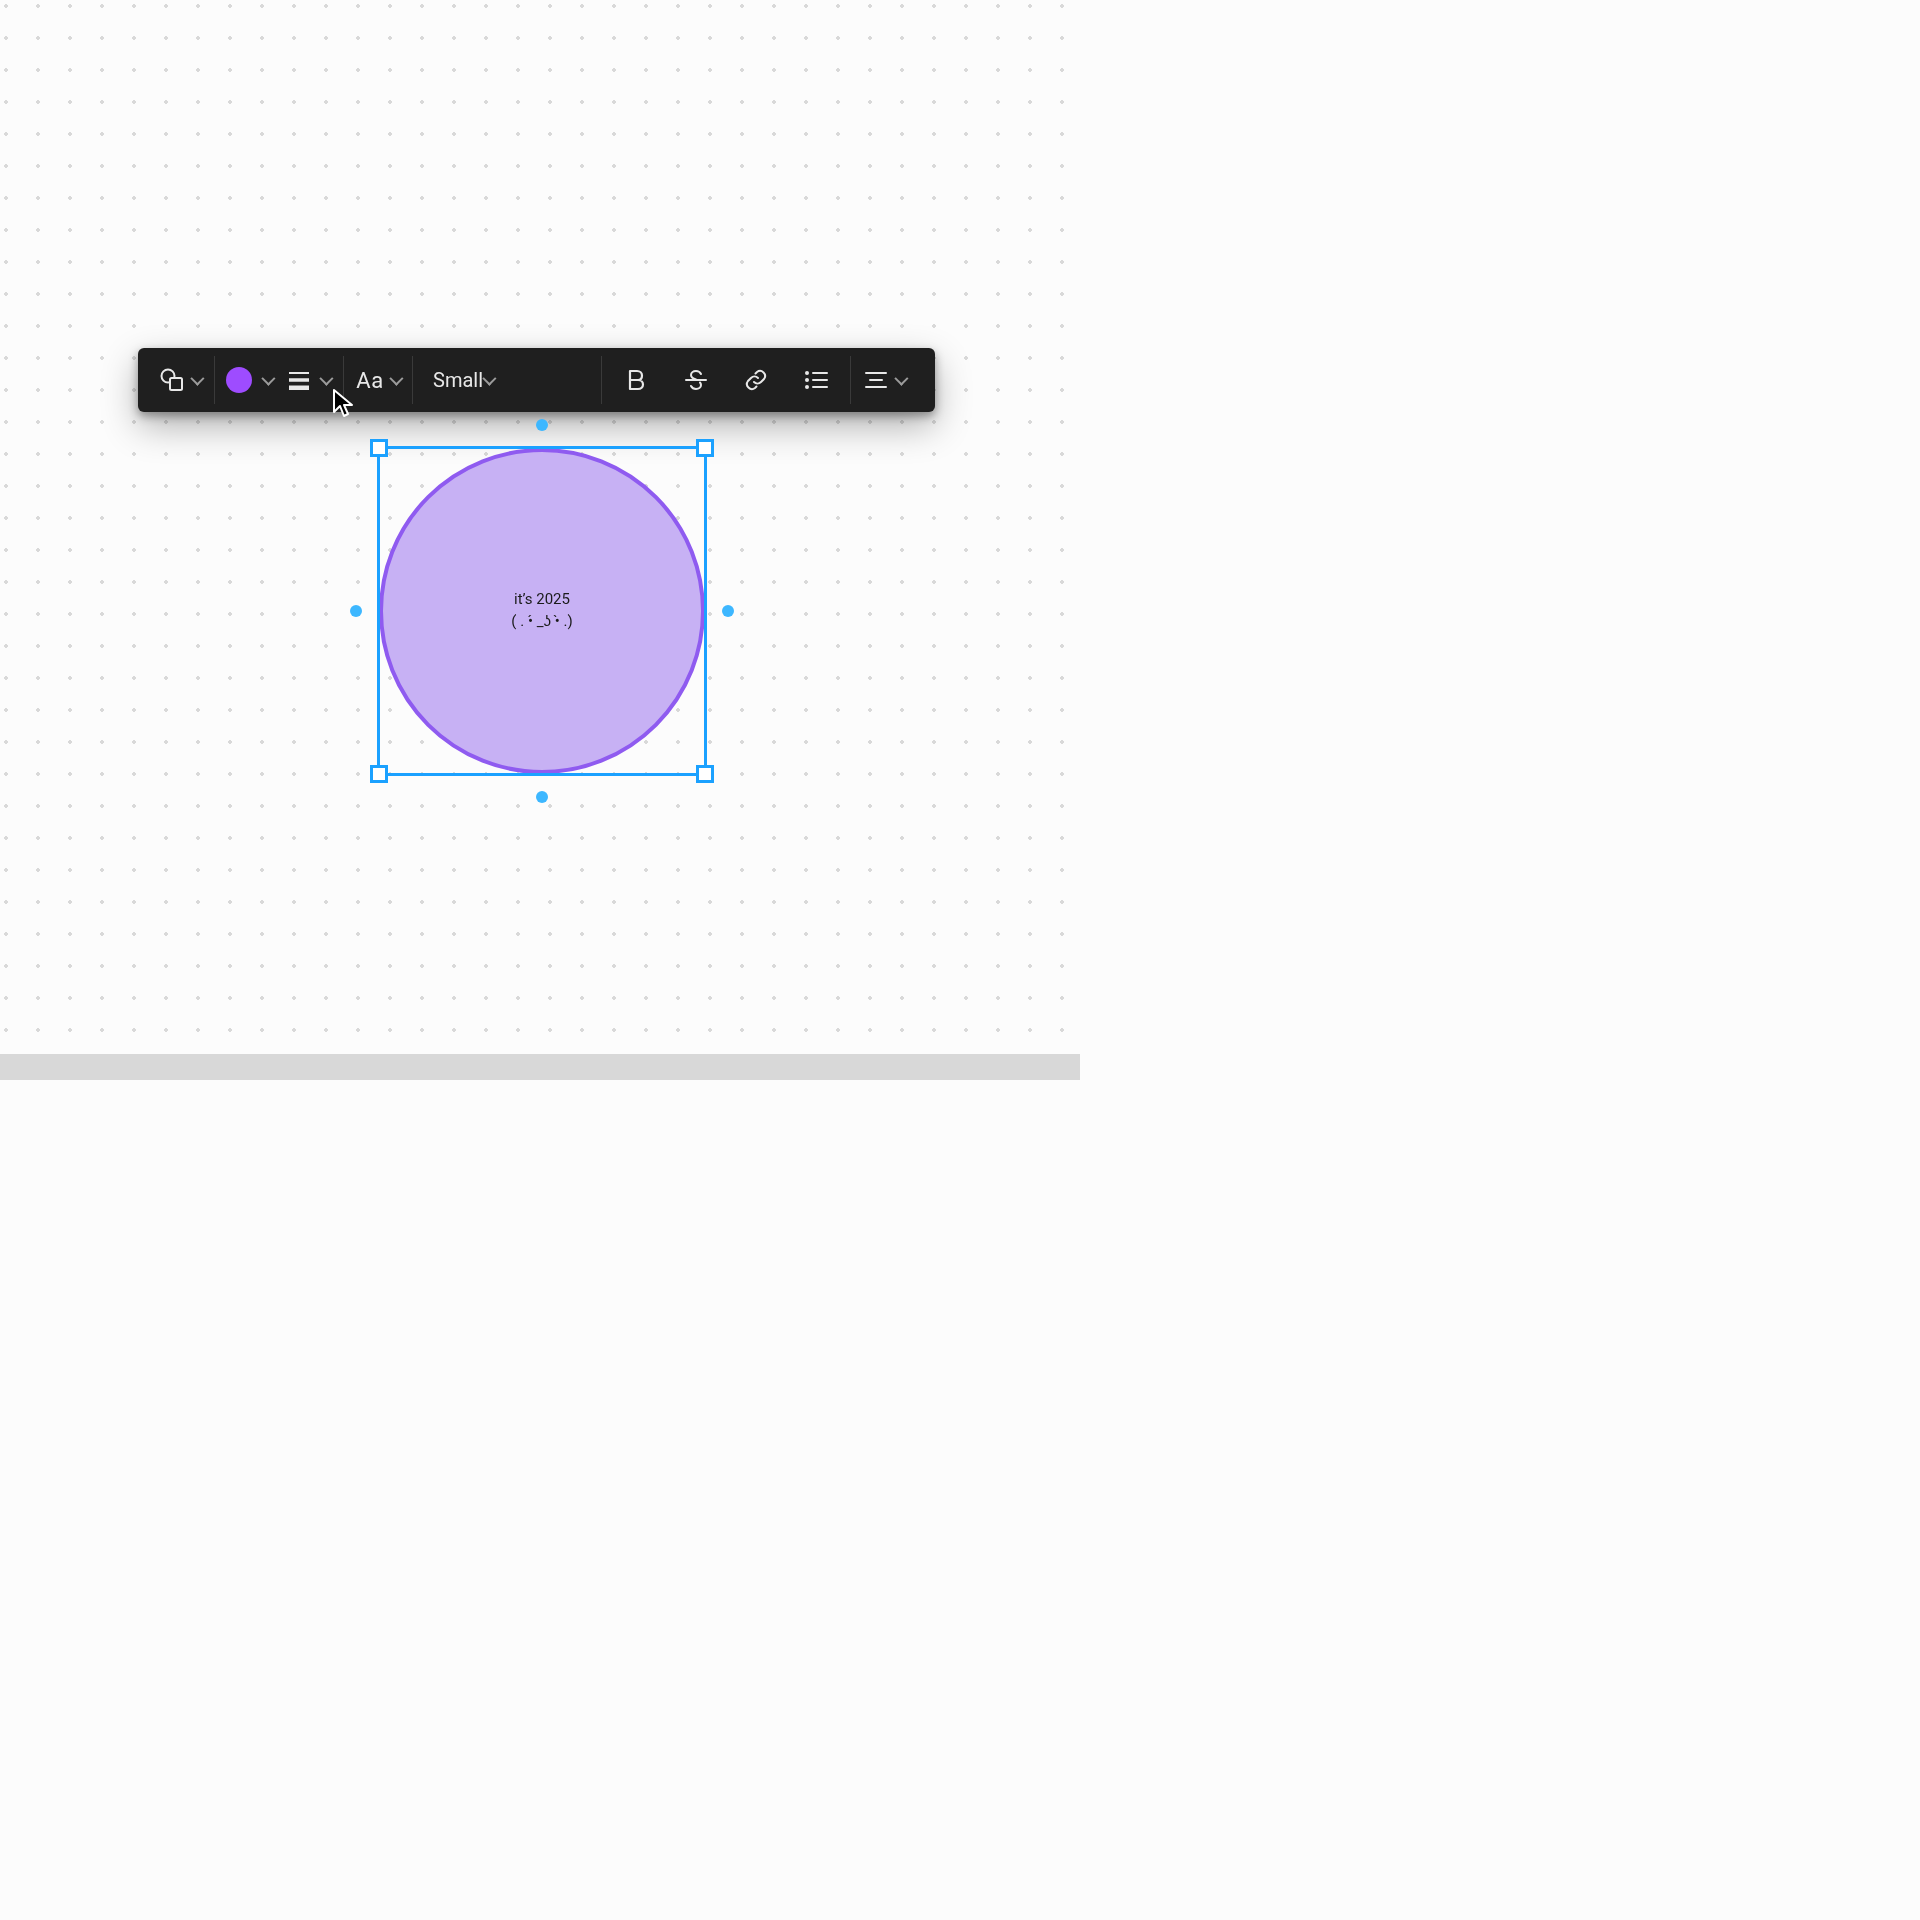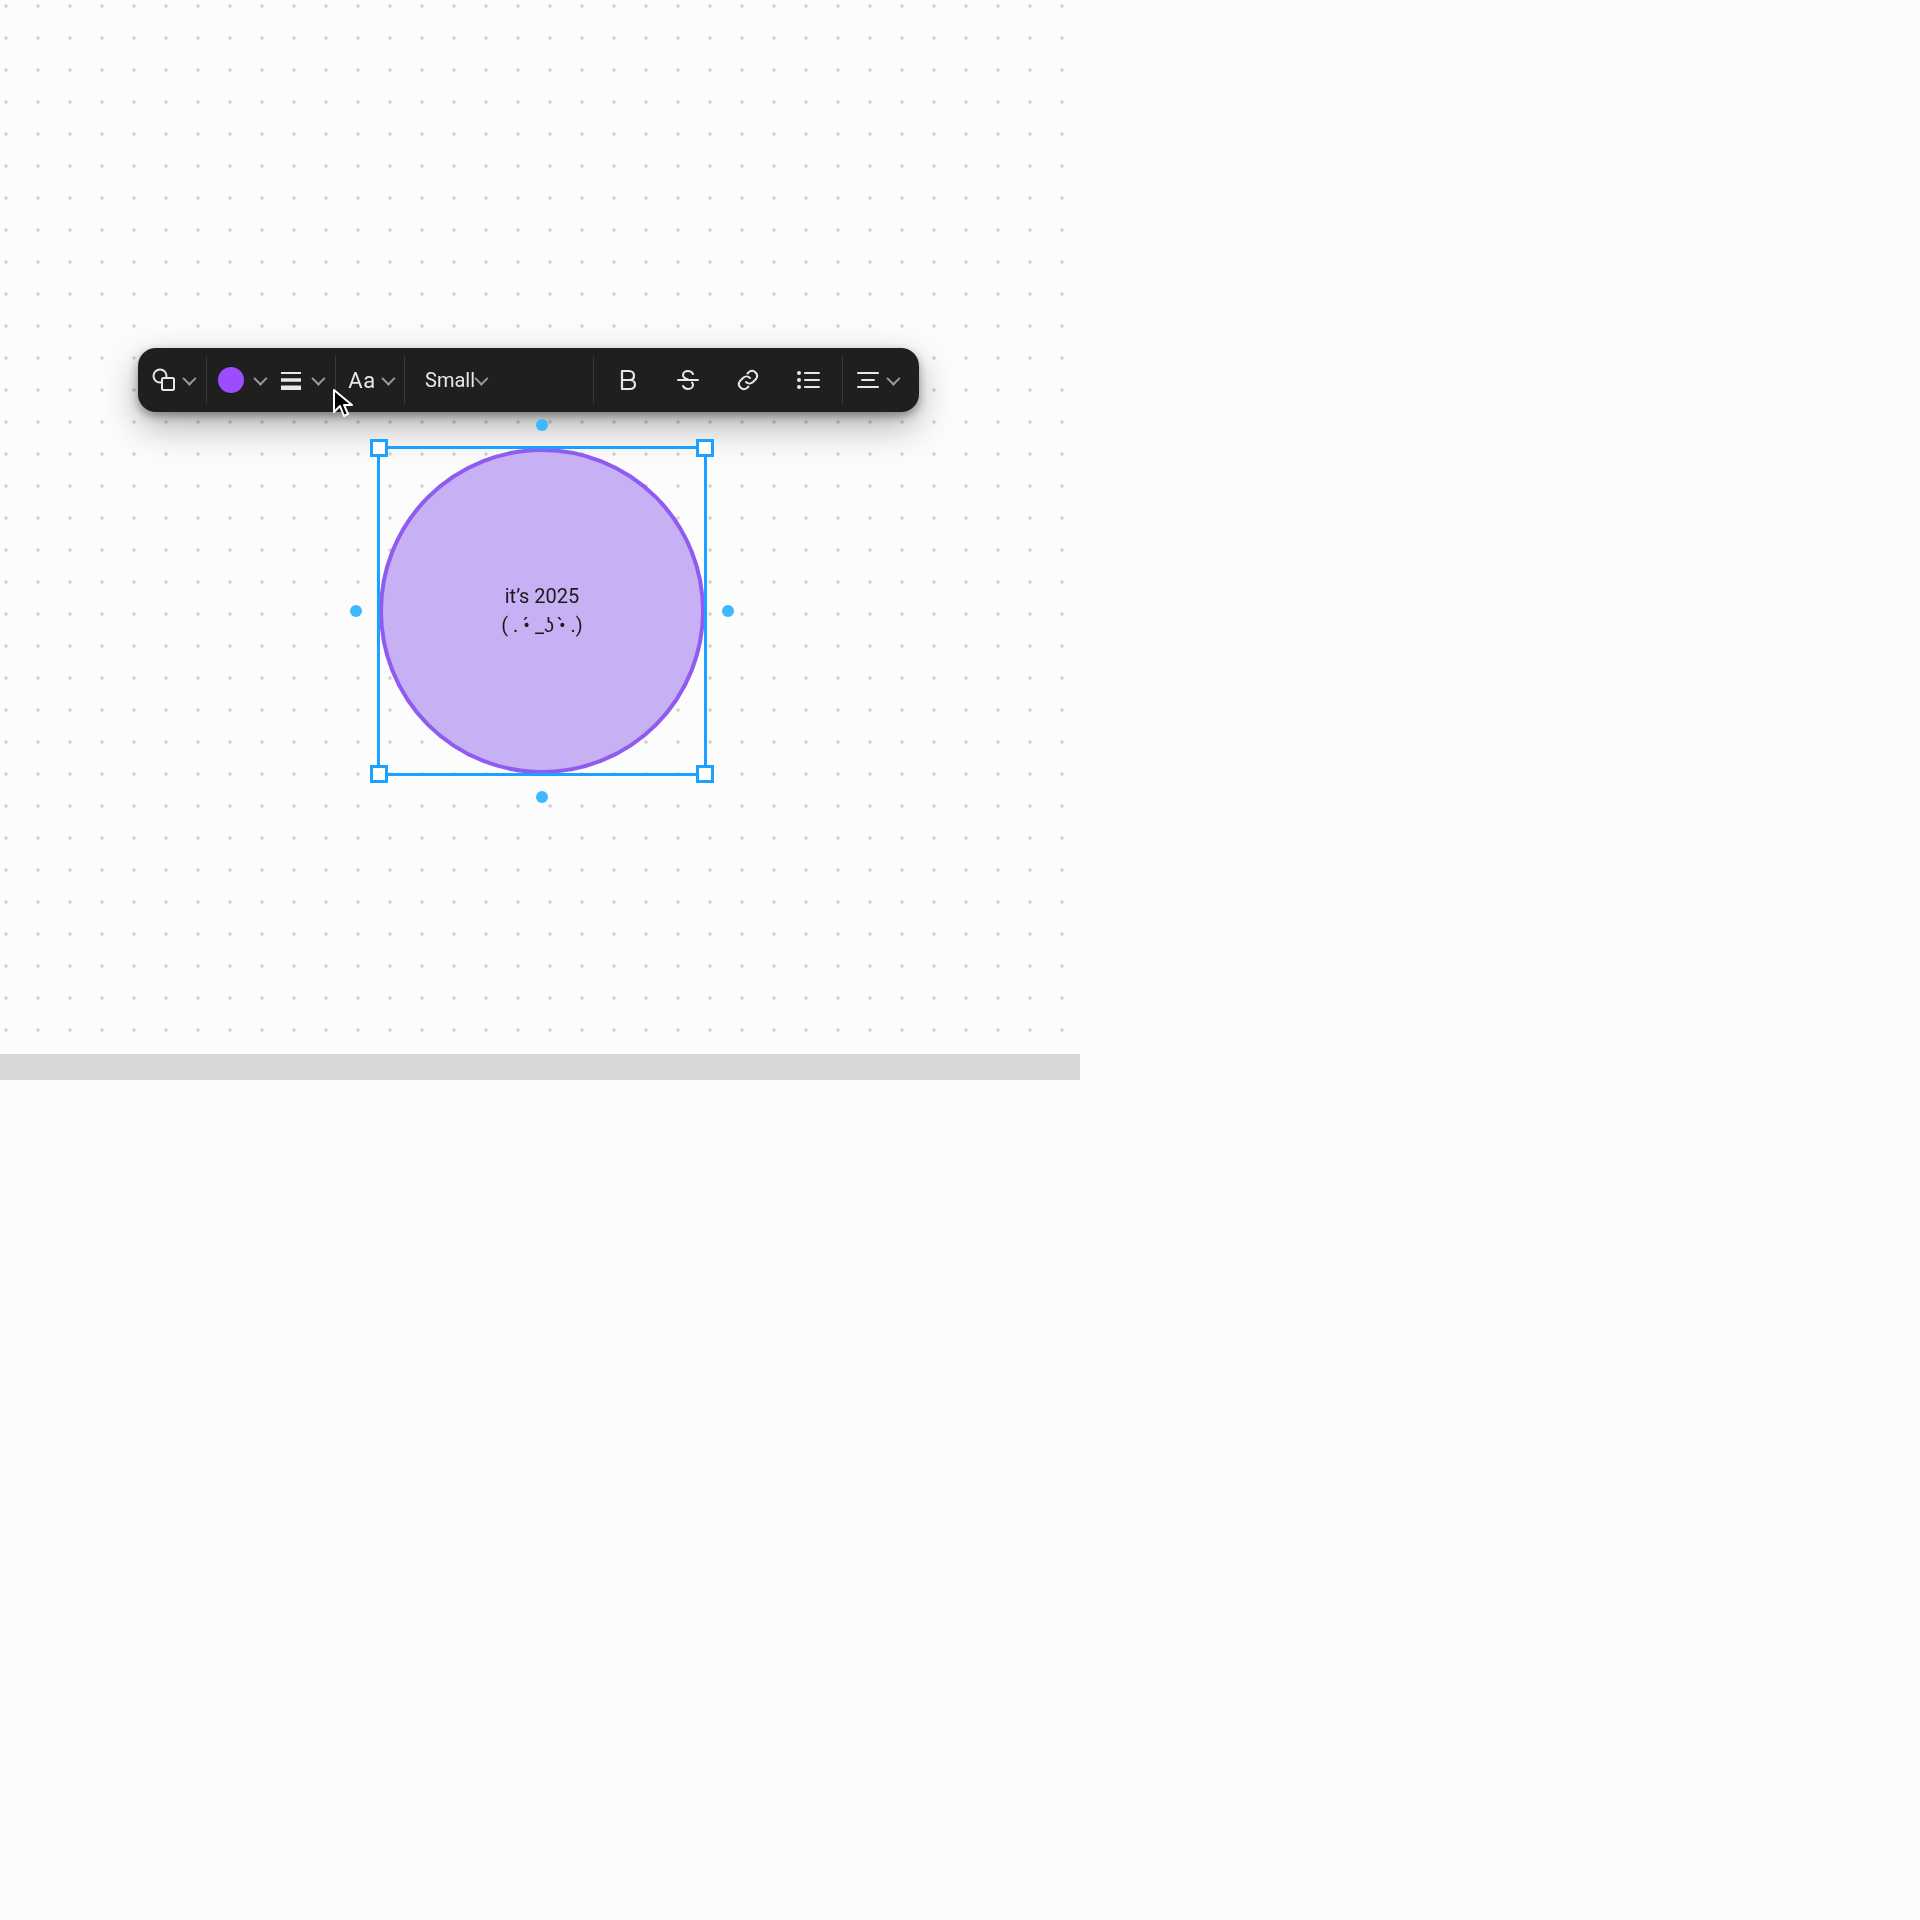--- a/index.html
+++ b/index.html
@@ -41,26 +41,26 @@
     background: #d8d8d8;
   }
 
   
   .toolbar {
     position: absolute;
     top: 348px;
     left: 138px;
     height: var(--toolbar-h);
     background: var(--toolbar-bg);
-    border-radius: 18px;
+    border-radius: 6px;
     display: flex;
     align-items: center;
     color: var(--toolbar-fg);
     box-shadow: 0 14px 36px rgba(0,0,0,.30), 0 4px 10px rgba(0,0,0,.35);
-    padding: 0 4px;
+    padding: 0 12px;
   }
   .tb-sep {
     width: 1px;
     height: 48px;
     background: var(--divider);
     margin: 0 4px;
   }
   .tb-btn {
     display: inline-flex;
     align-items: center;
@@ -117,21 +117,21 @@
     inset: 0;
     border-radius: 50%;
     background: var(--circle-fill);
     border: 4px solid var(--circle-stroke);
     box-sizing: border-box;
     display: flex;
     flex-direction: column;
     align-items: center;
     justify-content: center;
     color: #1b1b1b;
-    font-size: 20px;
+    font-size: 15px;
     line-height: 1.45;
     text-align: center;
   }
   .sel-box {
     position: absolute;
     inset: -2px;
     border: 3px solid var(--sel-blue);
     box-sizing: border-box;
     pointer-events: none;
   }

